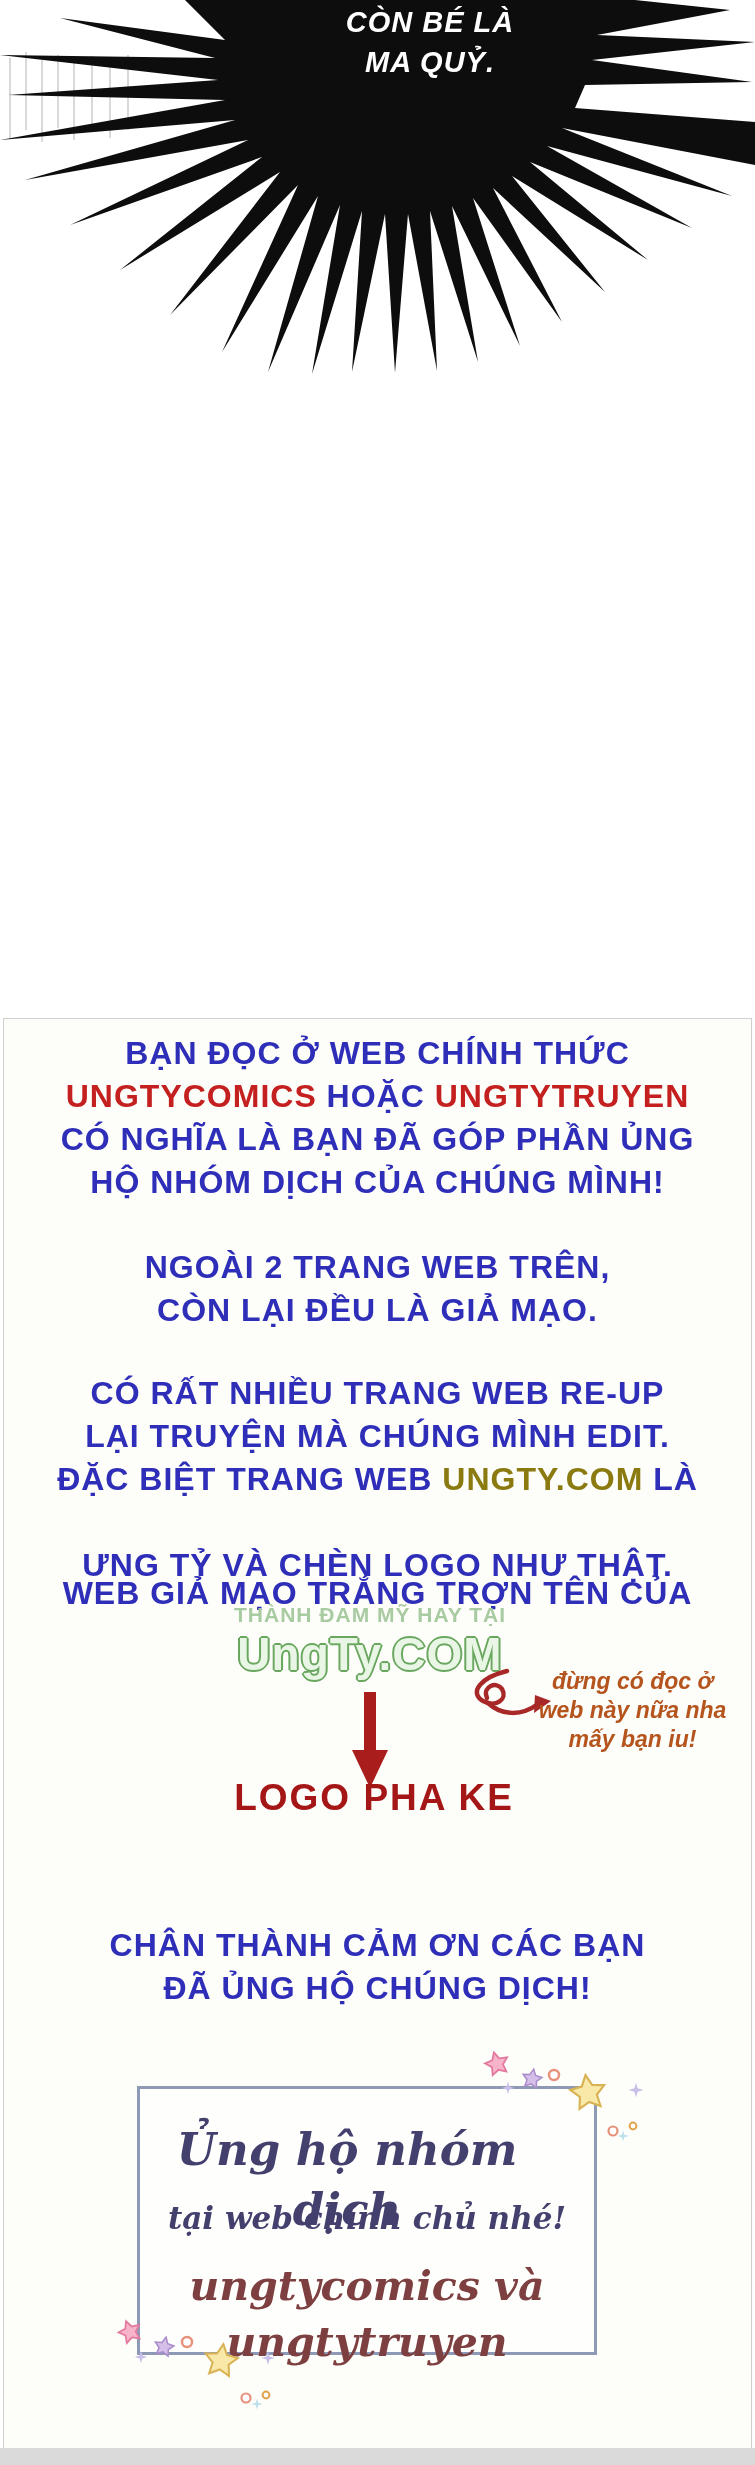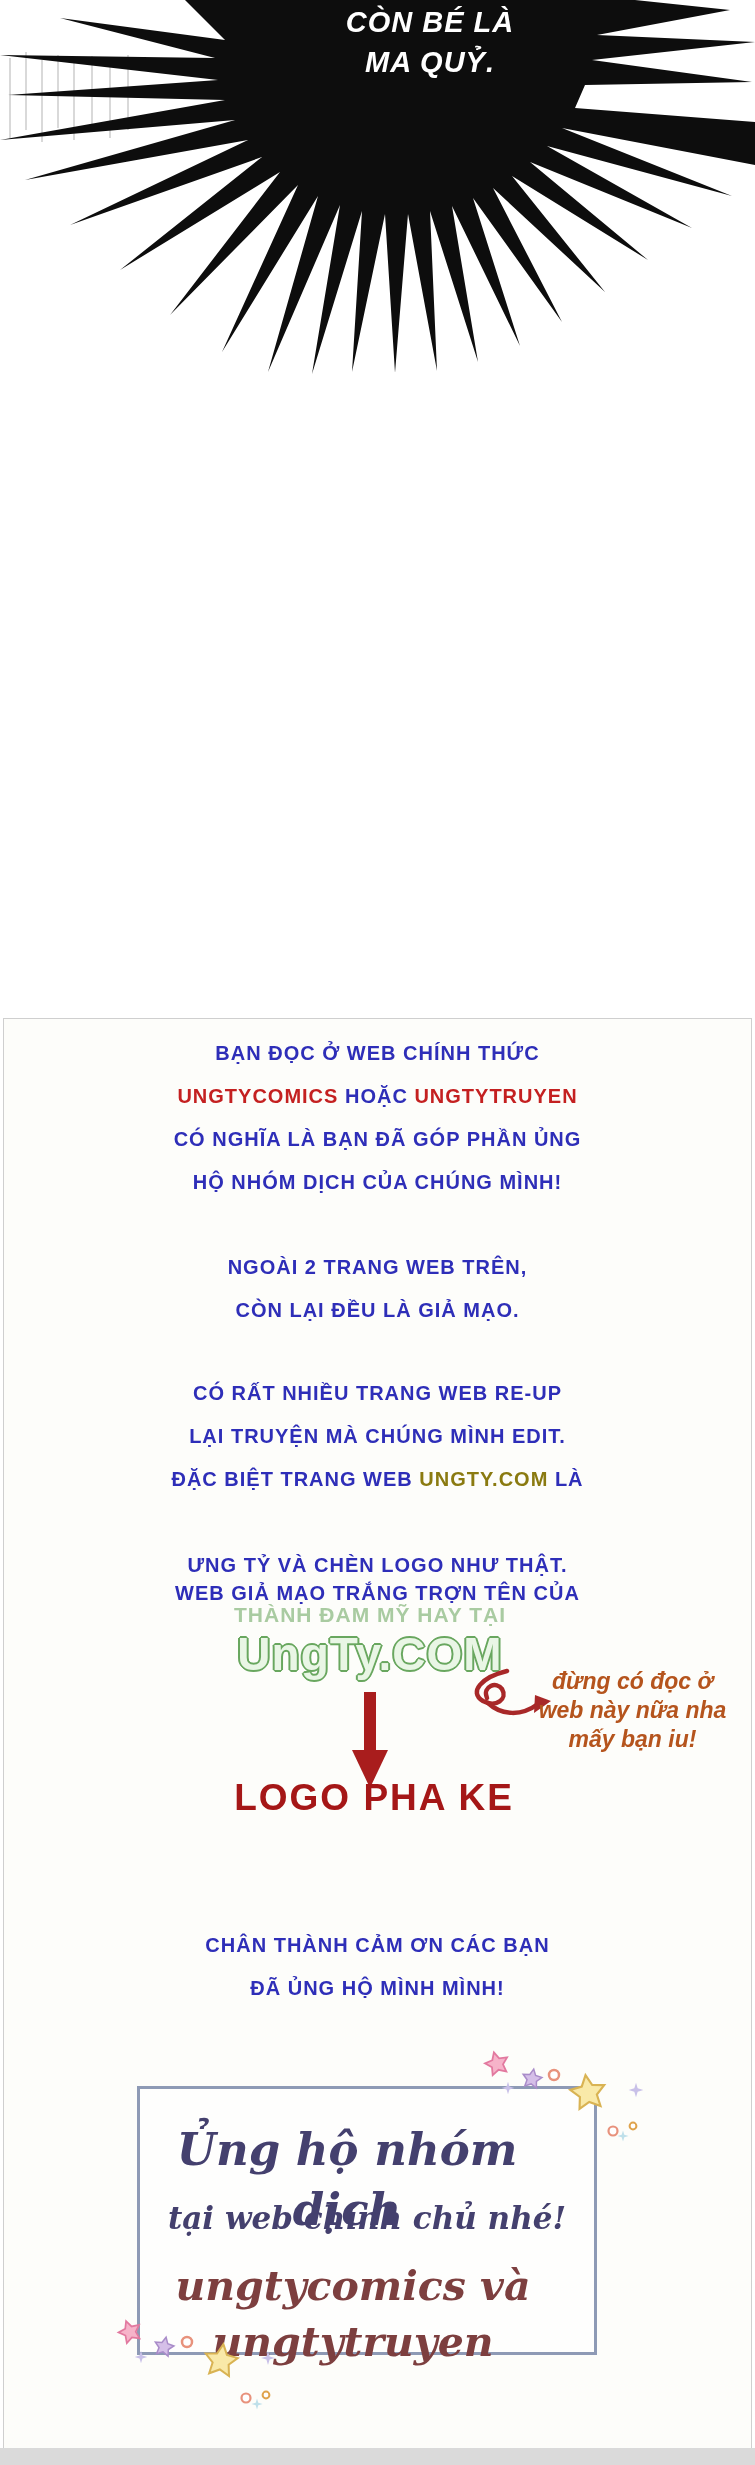--- a/index.html
+++ b/index.html
@@ -11,21 +11,21 @@
   .burst-svg{position:absolute;left:0;top:0;}
   .bubble{position:absolute;left:0;top:2px;width:860px;text-align:center;z-index:3;
           color:#ffffff;font-weight:bold;font-style:italic;font-size:29px;line-height:40px;
           letter-spacing:1px;}
   
   .panel{position:absolute;left:3px;top:1018px;width:747px;height:1430px;
          background:#fdfdfa;border:1px solid #cfcfcf;border-bottom:none;}
   .gray-strip{position:absolute;left:0;top:2448px;width:755px;height:17px;background:#dadada;}
   
   .cline{position:absolute;left:0;width:755px;text-align:center;
-         font-weight:bold;font-size:20px;line-height:43px;letter-spacing:1px;color:#2e2eb8;}
+         font-weight:bold;font-size:32px;line-height:43px;letter-spacing:1px;color:#2e2eb8;}
   .red{color:#c42020;margin-top:11px;}
   .olive{color:#8a7a10;}
   
   .tagline{position:absolute;left:0;top:1602px;width:740px;text-align:center;
            font-weight:bold;font-size:21px;line-height:26px;letter-spacing:1px;color:#a9cba1;}
   .biglogo{position:absolute;left:0;top:1628px;width:740px;text-align:center;
            font-weight:bold;font-size:46px;line-height:52px;letter-spacing:1px;color:#e9f6e5;
            text-shadow:-2px 0 #69a75f,2px 0 #69a75f,0 -2px #69a75f,0 2px #69a75f,
                        -1px -1px #69a75f,1px 1px #69a75f,-1px 1px #69a75f,1px -1px #69a75f;}
   .phake{position:absolute;left:0;top:1780px;width:748px;text-align:center;
@@ -35,21 +35,21 @@
   
   
   .sbox{position:absolute;left:137px;top:2086px;width:454px;height:263px;
         border:3px solid #8e9ab5;background:#fefefd;}
   .script1{position:absolute;left:137px;top:2120px;width:420px;text-align:center;
            font-family:"DejaVu Serif",serif;font-style:italic;font-weight:bold;
            font-size:45px;line-height:60px;color:#44406e;}
   .script2{position:absolute;left:137px;top:2188px;width:460px;text-align:center;
            font-family:"DejaVu Serif",serif;font-style:italic;font-weight:bold;
            font-size:31px;line-height:60px;color:#44406e;}
-  .script3{position:absolute;left:123px;top:2258px;width:460px;text-align:center;
+  .script3{position:absolute;left:137px;top:2258px;width:460px;text-align:center;
            font-family:"DejaVu Serif",serif;font-style:italic;font-weight:bold;
            font-size:41px;line-height:56px;color:#7d3f3f;}
 </style>
 </head>
 <body>
 
 <div class="page">
 
   <svg class="burst-svg" width="755" height="385" viewBox="0 0 755 385">
     <g stroke="#d9d9d9" stroke-width="2">
@@ -108,21 +108,21 @@
 
   <div class="note">
     <div>đừng có đọc ở</div>
     <div>web này nữa nha</div>
     <div>mấy bạn iu!</div>
   </div>
 
   <div class="phake">LOGO PHA KE</div>
 
   <div class="cline" style="top:1924px">CHÂN THÀNH CẢM ƠN CÁC BẠN</div>
-  <div class="cline" style="top:1967px">ĐÃ ỦNG HỘ MÌNH MÌNH!</div>
+  <div class="cline" style="top:1967px">ĐÃ ỦNG HỘ CHÚNG DỊCH!</div>
 
   <div class="sbox"></div>
   <div class="script1">Ủng hộ nhóm dịch</div>
   <div class="script2">tại web chính chủ nhé!</div>
   <div class="script3">ungtycomics và ungtytruyen</div>
 
   <svg width="0" height="0" style="position:absolute">
     <defs>
       <path id="star5" d="M0,-10 L2.94,-4.05 L9.51,-3.09 L4.76,1.55 L5.88,8.09 L0,5 L-5.88,8.09 L-4.76,1.55 L-9.51,-3.09 L-2.94,-4.05 Z"></path>
       <path id="spark4" d="M0,-7 L1.6,-1.6 L7,0 L1.6,1.6 L0,7 L-1.6,1.6 L-7,0 L-1.6,-1.6 Z"></path>

